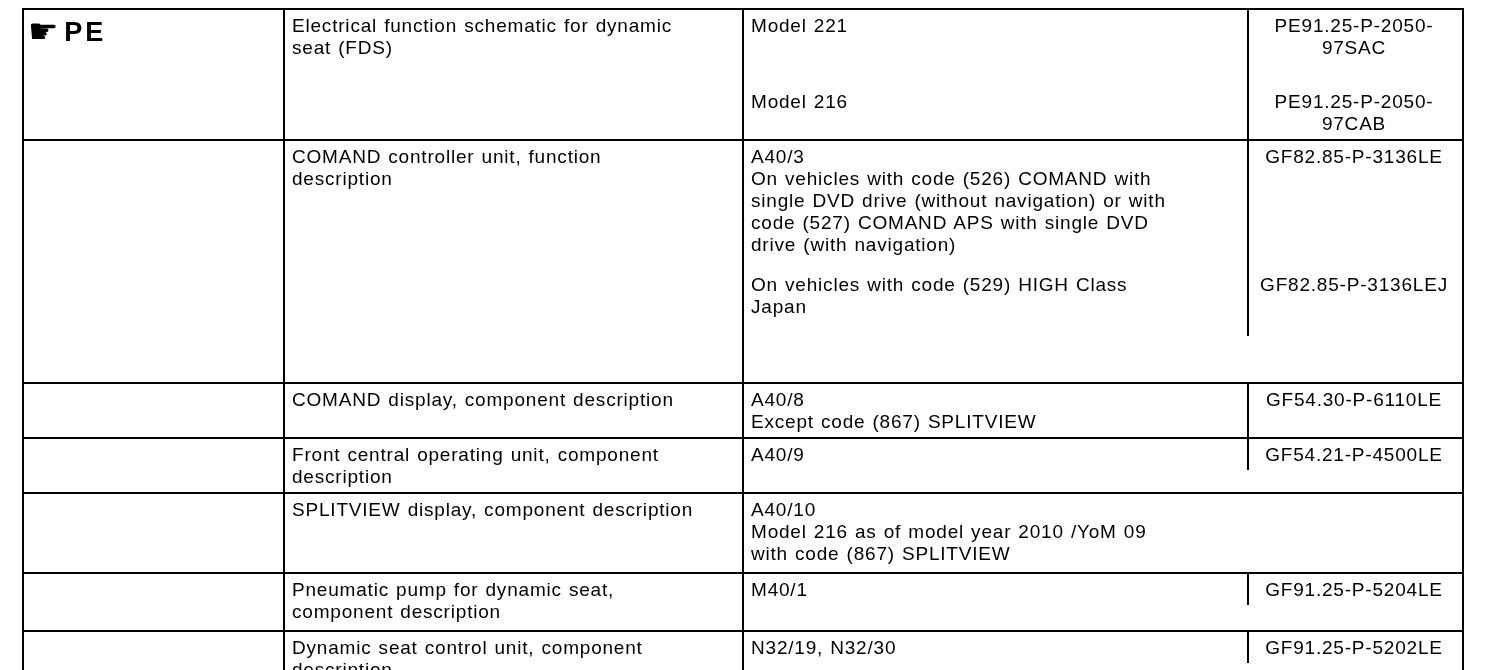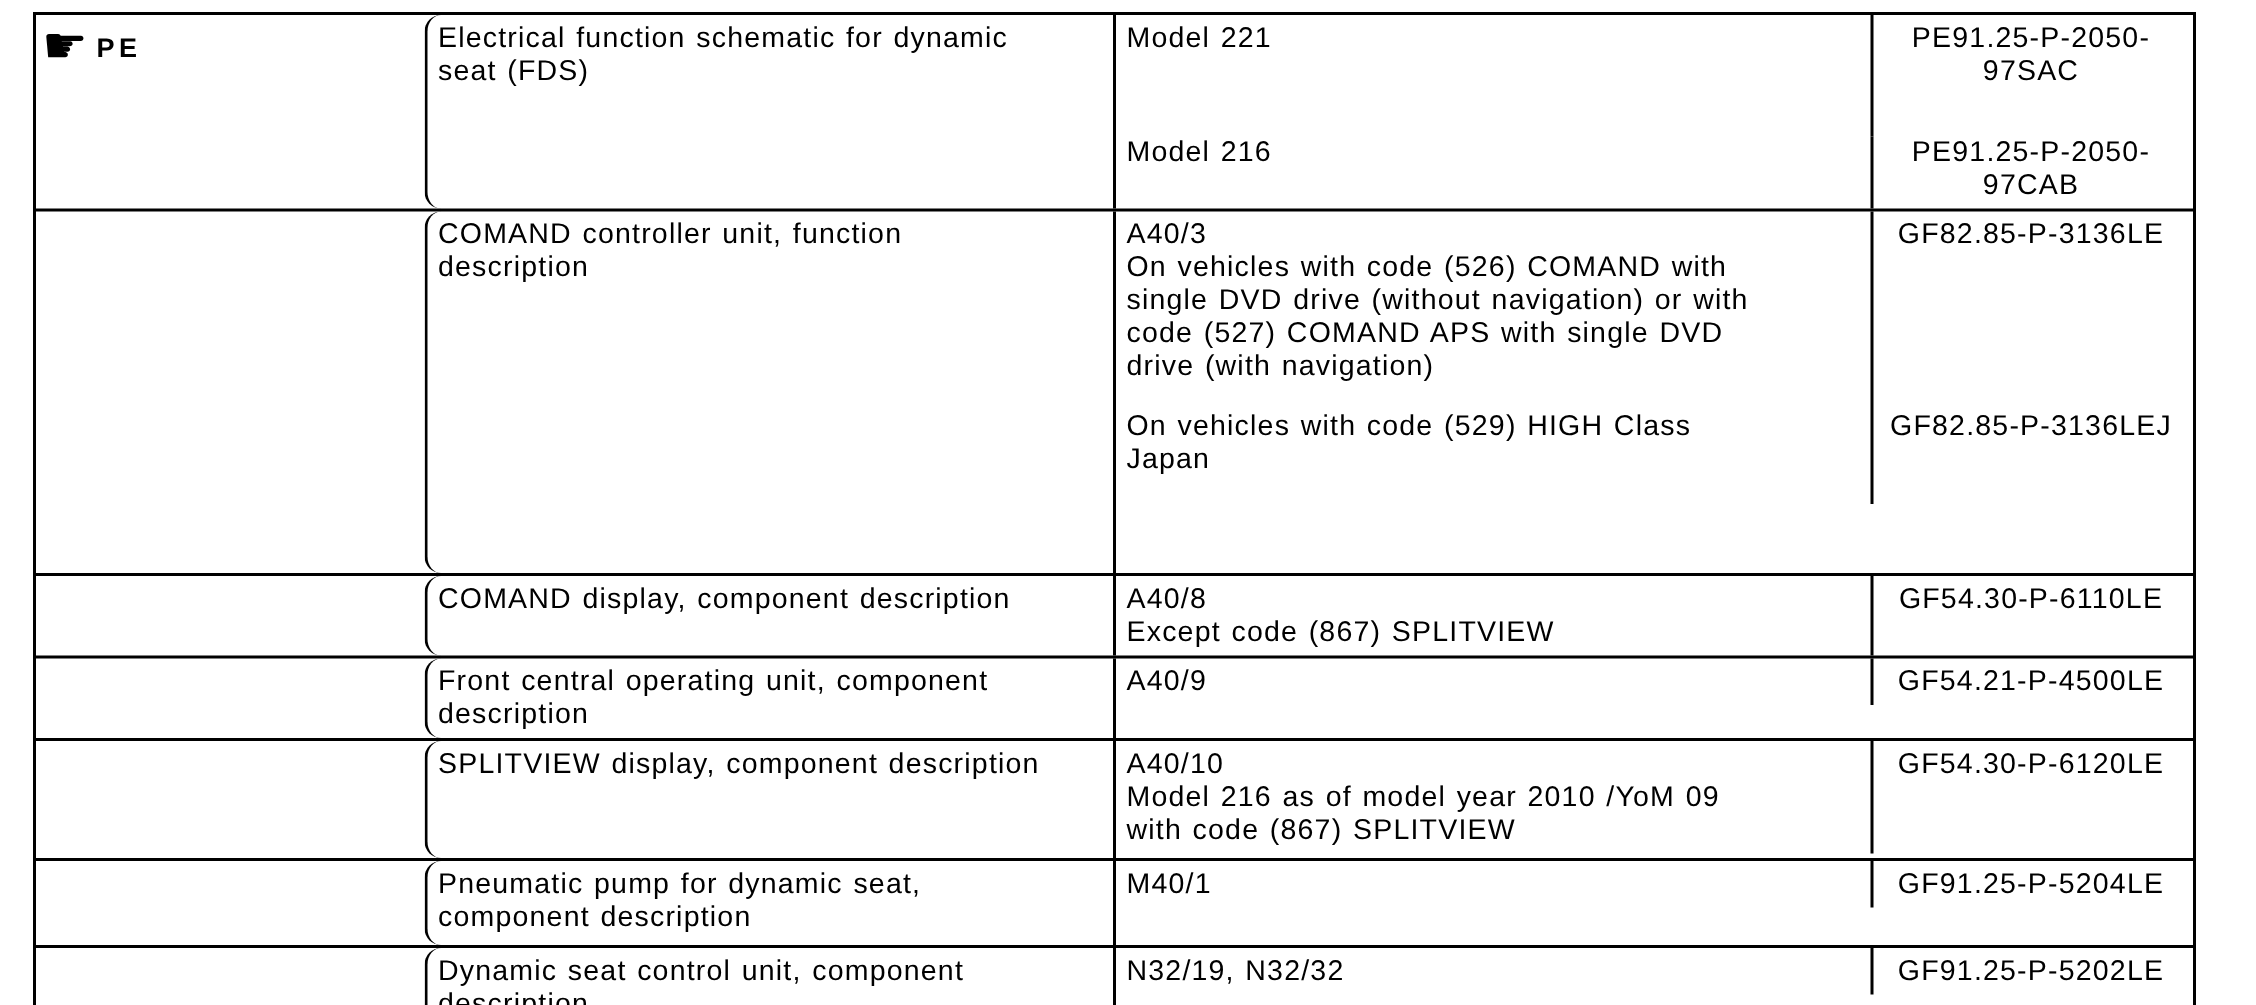--- a/index.html
+++ b/index.html
@@ -29,21 +29,21 @@
   .row + .row { border-top: 2px solid #000000; }
   .cell {
     box-sizing: border-box;
     padding: 5px 10px 4px 7px;
     font-size: 19px;
     line-height: 22px;
     letter-spacing: 0.8px;
     word-spacing: 1px;
     white-space: pre-line;
   }
-  .c2 { border-left: 2px solid #000000; border-radius: 11px; }
+  .c2 { border-left: 2px solid #000000; }
   .subwrap {
     border-left: 2px solid #000000;
     display: flex;
     flex-direction: column;
     box-sizing: border-box;
   }
   .subrow {
     display: grid;
     grid-template-columns: 455px 1fr;
     flex: 0 0 auto;
@@ -69,21 +69,21 @@
     padding: 6px 8px 4px 4px;
     box-sizing: border-box;
   }
   .hand-icon {
     font-family: "DejaVu Sans", sans-serif;
     font-size: 34px;
     line-height: 30px;
     display: inline-block;
   }
   .pe-label {
-    font-size: 18px;
+    font-size: 27px;
     font-weight: bold;
     letter-spacing: 3px;
     line-height: 30px;
     display: inline-block;
     padding-top: 1px;
   }
 </style>
 </head>
 <body>
 
@@ -154,21 +154,20 @@
   </div>
 
   <div class="row" style="min-height:80px">
     <div class="cell c1"></div>
     <div class="cell c2">SPLITVIEW display, component description</div>
     <div class="subwrap">
       <div class="subrow">
         <div class="subcell code">A40/10
 Model 216 as of model year 2010 /YoM 09
 with code (867) SPLITVIEW</div>
-        <div class="subcell ref">GF54.30-P-6120LE</div>
       </div>
     </div>
   </div>
 
   <div class="row" style="min-height:58px">
     <div class="cell c1"></div>
     <div class="cell c2">Pneumatic pump for dynamic seat,
 component description</div>
     <div class="subwrap">
       <div class="subrow">
@@ -177,19 +176,19 @@
       </div>
     </div>
   </div>
 
   <div class="row" style="min-height:55px">
     <div class="cell c1"></div>
     <div class="cell c2">Dynamic seat control unit, component
 description</div>
     <div class="subwrap">
       <div class="subrow">
-        <div class="subcell code">N32/19, N32/32</div>
+        <div class="subcell code">N32/19, N32/30</div>
         <div class="subcell ref">GF91.25-P-5202LE</div>
       </div>
     </div>
   </div>
 
 </div>
 
 </body></html>

